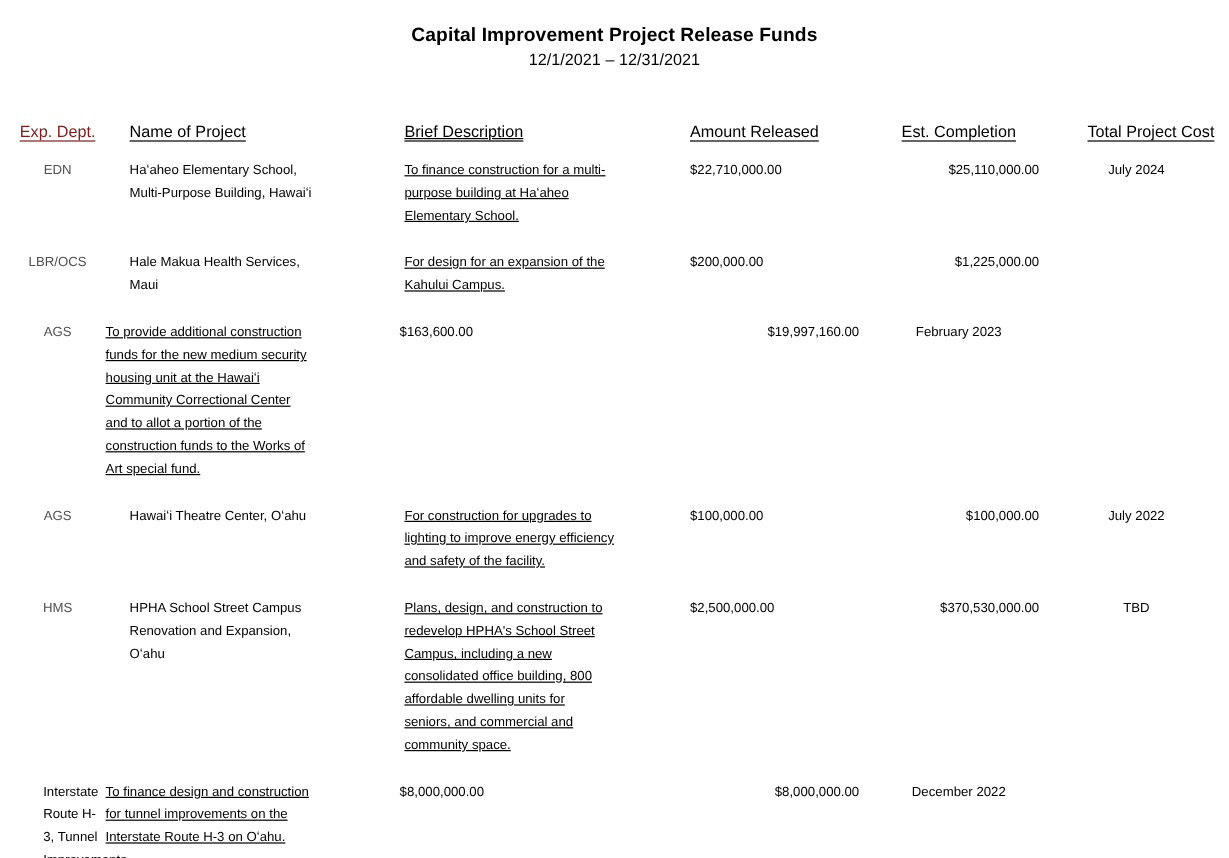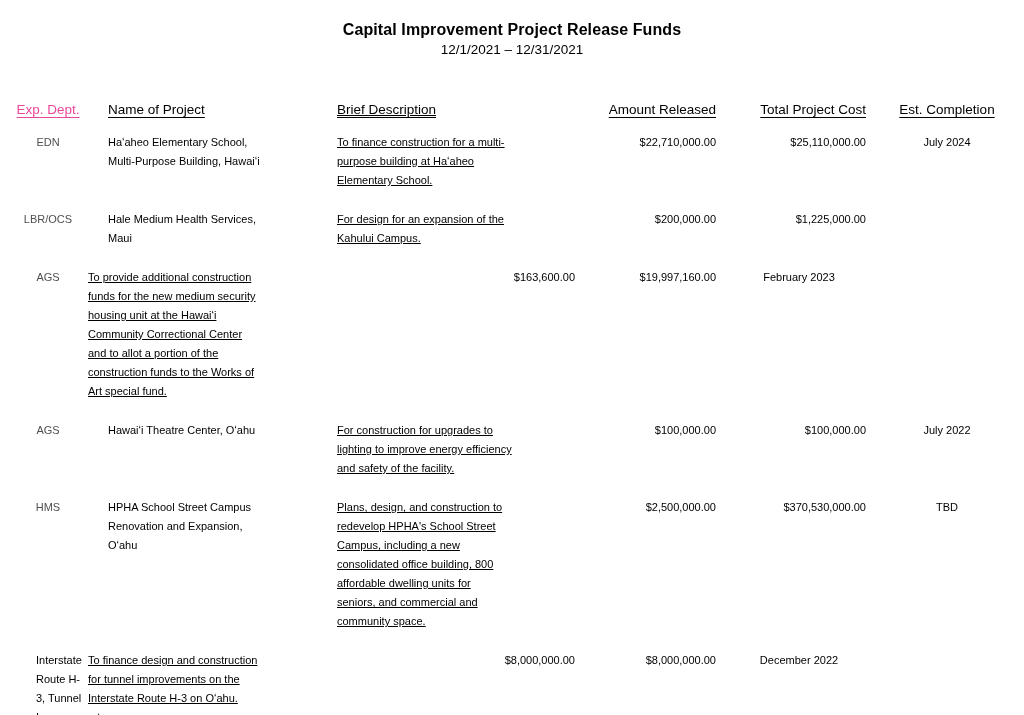--- a/index.html
+++ b/index.html
@@ -50,25 +50,25 @@
     margin-bottom: 20px;
   }
   .cell {
     white-space: pre-line;
   }
   .c-dept {
     text-align: center;
     color: #4f4f51;
   }
   .table-header .c-dept {
-    color: #ec4899;
+    color: #7f1d1d;
   }
   .c-name { padding-left: 24px; }
   .c-desc { padding-left: 4px; text-decoration: underline; }
-  .c-amount { text-align: right; }
+  .c-amount { text-align: left; }
   .c-total { text-align: right; }
   .c-completion { text-align: center; padding-left: 16px; }
 </style>
 </head>
 <body>
 
 <div class="page">
 
   <div class="doc-title">Capital Improvement Project Release Funds</div>
 
@@ -80,44 +80,44 @@
     </div>
     <div class="cell c-name">
       <span class="hd">Name of Project</span>
     </div>
     <div class="cell c-desc">
       <span class="hd">Brief Description</span>
     </div>
     <div class="cell c-amount">
       <span class="hd">Amount Released</span>
     </div>
+    <div class="cell c-completion">
+      <span class="hd">Est. Completion</span>
+    </div>
     <div class="cell c-total">
       <span class="hd">Total Project Cost</span>
-    </div>
-    <div class="cell c-completion">
-      <span class="hd">Est. Completion</span>
     </div>
   </div>
 
   <div id="table-body">
     <div class="grid-row data-row">
       <div class="cell c-dept">EDN</div>
       <div class="cell c-name">Haʻaheo Elementary School,
 Multi-Purpose Building, Hawaiʻi</div>
       <div class="cell c-desc">To finance construction for a multi-
 purpose building at Haʻaheo
 Elementary School.</div>
       <div class="cell c-amount">$22,710,000.00</div>
       <div class="cell c-total">$25,110,000.00</div>
       <div class="cell c-completion">July 2024</div>
     </div>
 
     <div class="grid-row data-row">
       <div class="cell c-dept">LBR/OCS</div>
-      <div class="cell c-name">Hale Medium Health Services,
+      <div class="cell c-name">Hale Makua Health Services,
 Maui</div>
       <div class="cell c-desc">For design for an expansion of the
 Kahului Campus.</div>
       <div class="cell c-amount">$200,000.00</div>
       <div class="cell c-total">$1,225,000.00</div>
     </div>
 
     <div class="grid-row data-row">
       <div class="cell c-dept">AGS</div>
       <div class="cell c-desc">To provide additional construction

